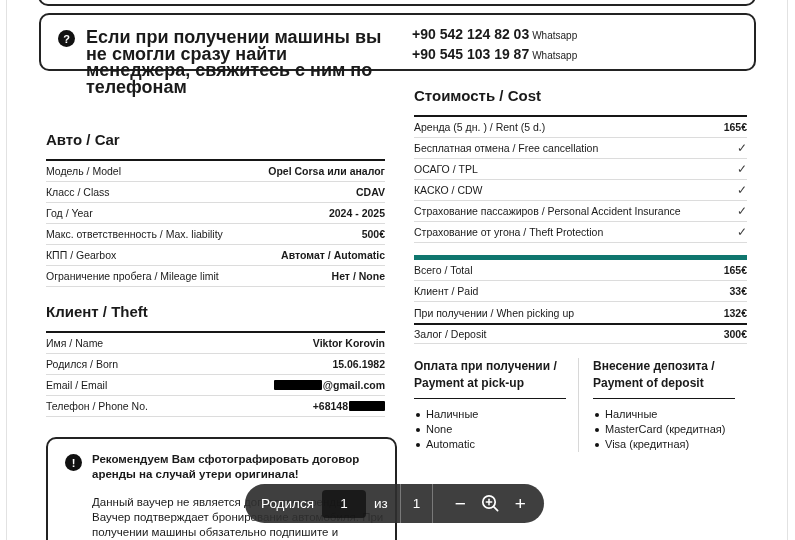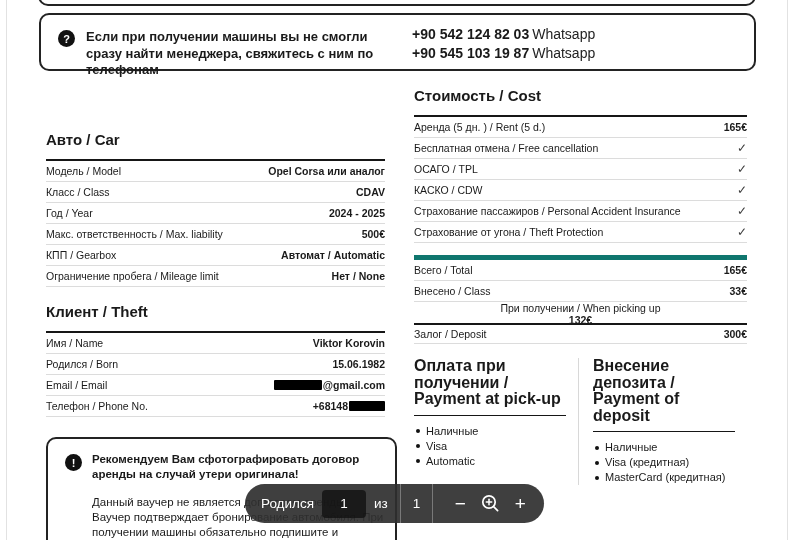--- a/index.html
+++ b/index.html
@@ -14,62 +14,62 @@
 
   
   .top-partial-box { position:absolute; left:38px; top:-32px; width:718px; height:38px;
     border:2px solid #232323; border-radius:10px; background:#fff; }
   .hint-box { position:absolute; left:39px; top:13px; width:717px; height:58px;
     border:2px solid #232323; border-radius:10px; background:#fff; }
   .hint-inner { position:absolute; left:17px; top:14px; display:flex; }
   .badge-circle { width:17px; height:17px; border-radius:50%; background:#111; color:#fff;
     font-size:11px; font-weight:700; display:flex; align-items:center; justify-content:center;
     flex:0 0 17px; margin-top:1px; }
-  .hint-text { margin-left:11px; width:305px; font-size:13px; font-weight:600; line-height:16.5px; }
+  .hint-text { margin-left:11px; width:305px; font-size:18px; font-weight:600; line-height:16.5px; }
   .hint-phones { position:absolute; left:371px; top:10px; }
   .phone-line { font-size:14px; font-weight:700; line-height:19px; white-space:nowrap; }
-  .phone-line .wa { font-size:14px; font-weight:500; color:#222; margin-left:3px; }
+  .phone-line .wa { font-size:10px; font-weight:500; color:#222; margin-left:3px; }
 
   
   .col { position:absolute; top:86px; }
   .col-left  { left:46px;  width:339px;margin-top:44px; }
   .col-right { left:414px; width:333px; }
 
   .section-title { font-size:15px; font-weight:700; line-height:20px;
     padding-bottom:9px; border-bottom:2px solid #161616; }
   .trow { height:21px; display:flex; justify-content:space-between; align-items:center;
     border-bottom:1px solid #dcdcdc; font-size:10.5px; }
   .trow .lbl { font-weight:500; }
   .trow .val { font-weight:600; text-align:center; white-space:nowrap; }
   .trow .val.check { font-weight:400; font-size:12px; color:#3f3f3f; }
   .section-gap { margin-top:15px; }
 
   .totals { margin-top:12px; border-top:5px solid #0f766e; }
-  .trow.no-sep { border-bottom:none;flex-direction:column; }
+  .trow.no-sep { border-bottom:none; }
   .trow.thick-top { border-top:2px solid #161616; }
 
   .redact-bar { display:inline-block; background:#000; height:10px; border-radius:1px;
     vertical-align:-1px; }
   .redact-email { width:48px; margin-right:1px; }
   .redact-phone { width:36px; margin-left:1px; }
 
   
   .warning-box { position:relative; margin-top:20px; width:351px; height:135px;
     border:2px solid #232323; border-radius:10px; background:#fff; padding:13px 16px 0 16px; }
   .warning-body { padding-left:28px; }
   .warning-box .badge-circle { position:absolute; left:17px; top:14px; }
   .warn-bold { font-size:11.5px; font-weight:700; line-height:15px; }
   .warn-text { margin-top:13px; font-size:11.5px; font-weight:500; line-height:15px; width:295px; }
 
   
   .pay-wrap { display:flex; margin-top:14px; }
   .pay-col { padding-right:12px; }
   .pay-col.first { width:164px; }
   .pay-col.second { border-left:1px solid #d8d8d8; padding-left:14px; flex:1; }
-  .pay-title { font-size:16px; font-weight:700; line-height:16.5px;
+  .pay-title { font-size:12px; font-weight:700; line-height:16.5px;
     padding-bottom:7px; border-bottom:1.5px solid #161616; }
   .pay-list { list-style:none; margin-top:8px; }
   .pay-list li { position:relative; padding-left:12px; font-size:11px; font-weight:500;
     line-height:15px; }
   .pay-list li::before { content:""; position:absolute; left:2px; top:5.5px; width:4px; height:4px;
     border-radius:50%; background:#111; }
 
   
   .pdf-toolbar { position:absolute; left:245px; top:484px; height:39px; z-index:10;
     background:rgba(47,47,47,0.92); border-radius:20px; display:flex; align-items:center;
@@ -187,48 +187,48 @@
       <span class="lbl">Страхование от угона / Theft Protection</span>
       <span class="val check">✓</span>
     </div>
 
   <div class="totals">
     <div class="trow">
         <span class="lbl">Всего / Total</span>
         <span class="val">165€</span>
       </div>
     <div class="trow">
-        <span class="lbl">Внесено / Class</span>
+        <span class="lbl">Клиент / Paid</span>
         <span class="val">33€</span>
       </div>
     <div class="trow no-sep">
         <span class="lbl">При получении / When picking up</span>
         <span class="val">132€</span>
       </div>
     <div class="trow thick-top">
         <span class="lbl">Залог / Deposit</span>
         <span class="val">300€</span>
       </div>
   </div>
 
   <div class="pay-wrap">
     <div class="pay-col first">
       <div class="pay-title">Оплата при получении / Payment at pick-up</div>
       <ul class="pay-list">
         <li>Наличные</li>
-        <li>Visa</li>
+        <li>None</li>
         <li>Automatic</li>
       </ul>
     </div>
     <div class="pay-col second">
       <div class="pay-title">Внесение депозита / Payment of deposit</div>
       <ul class="pay-list">
         <li>Наличные</li>
+        <li>MasterCard (кредитная)</li>
         <li>Visa (кредитная)</li>
-        <li>MasterCard (кредитная)</li>
       </ul>
     </div>
   </div>
 </div>
 
 <div class="pdf-toolbar">
   <span class="tb-label">Родился</span>
   <input class="tb-page-input" value="1" style="">
   <span class="tb-label">из</span>
   <span class="tb-divider"></span>

